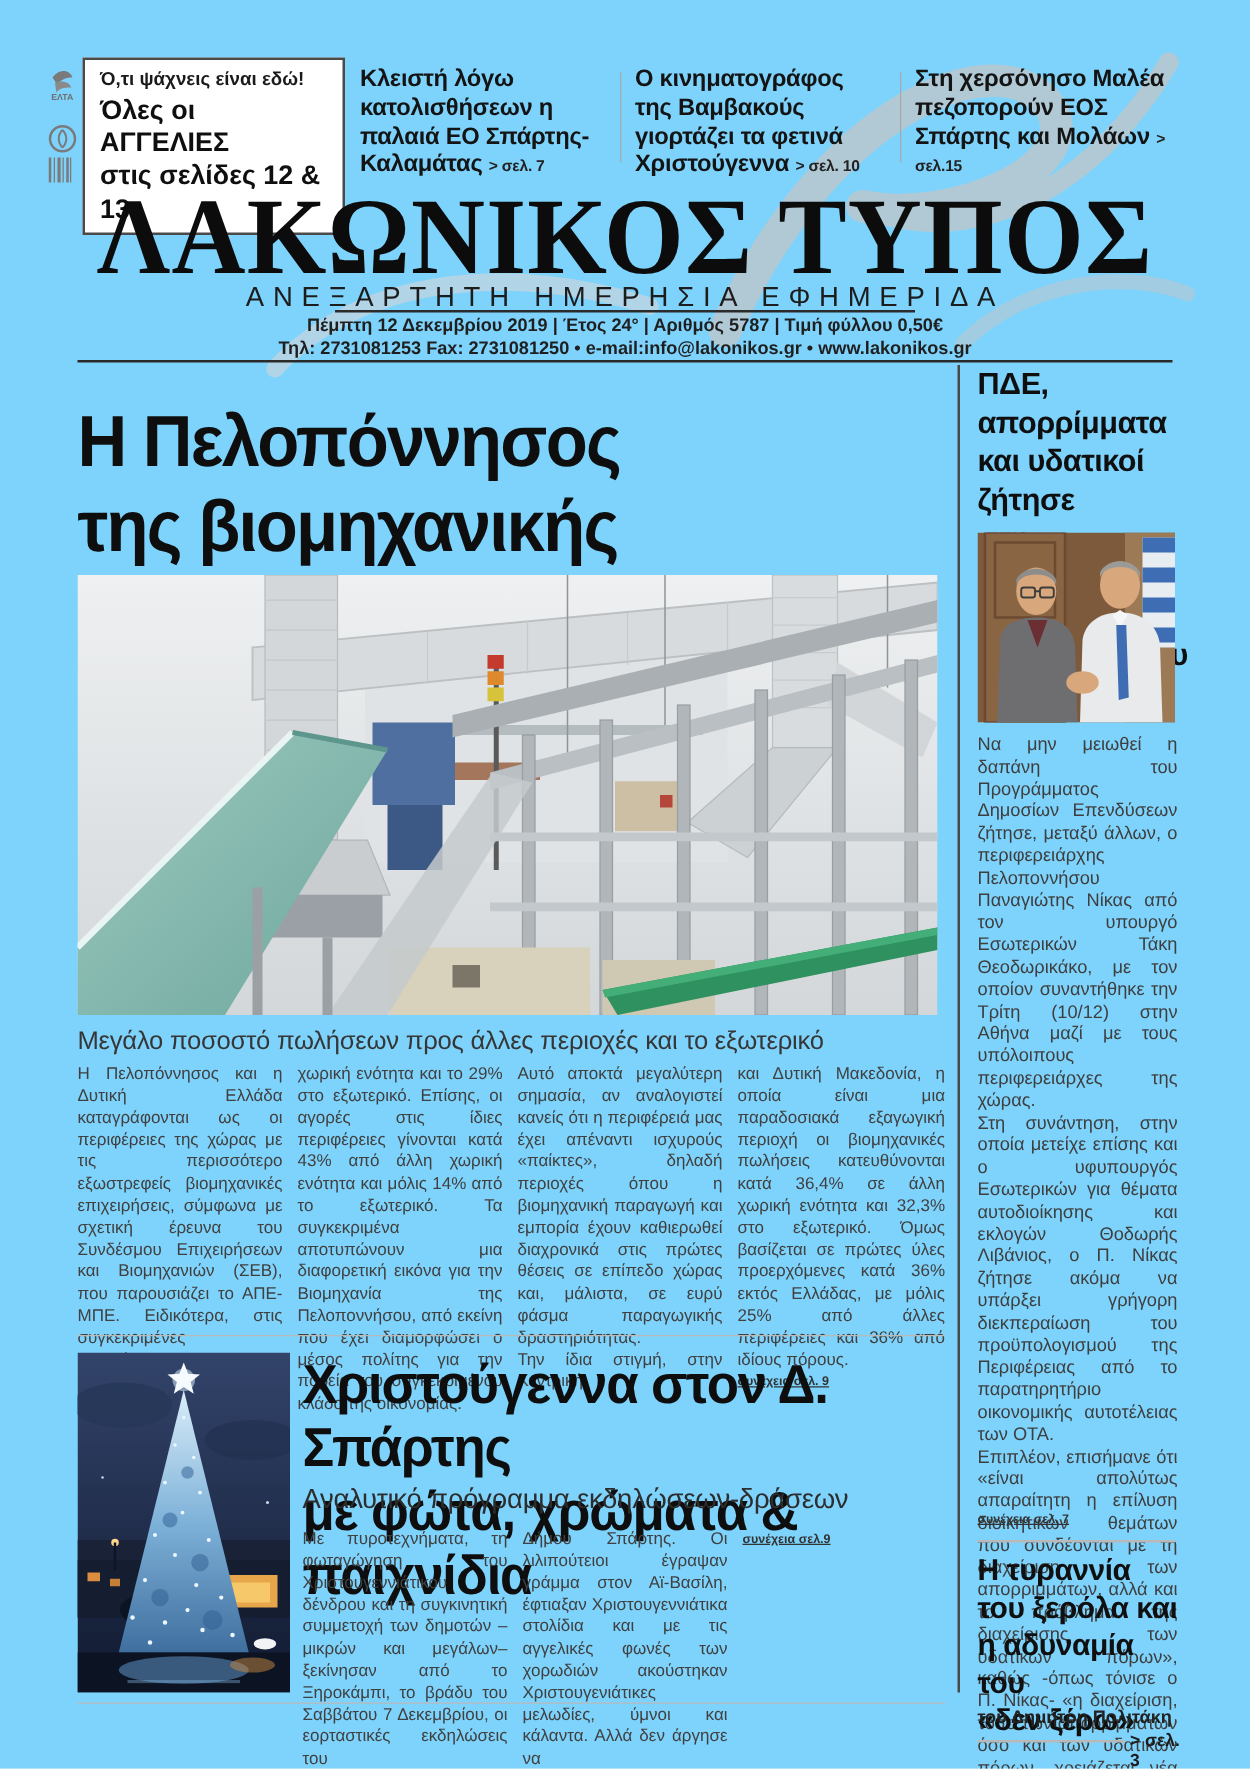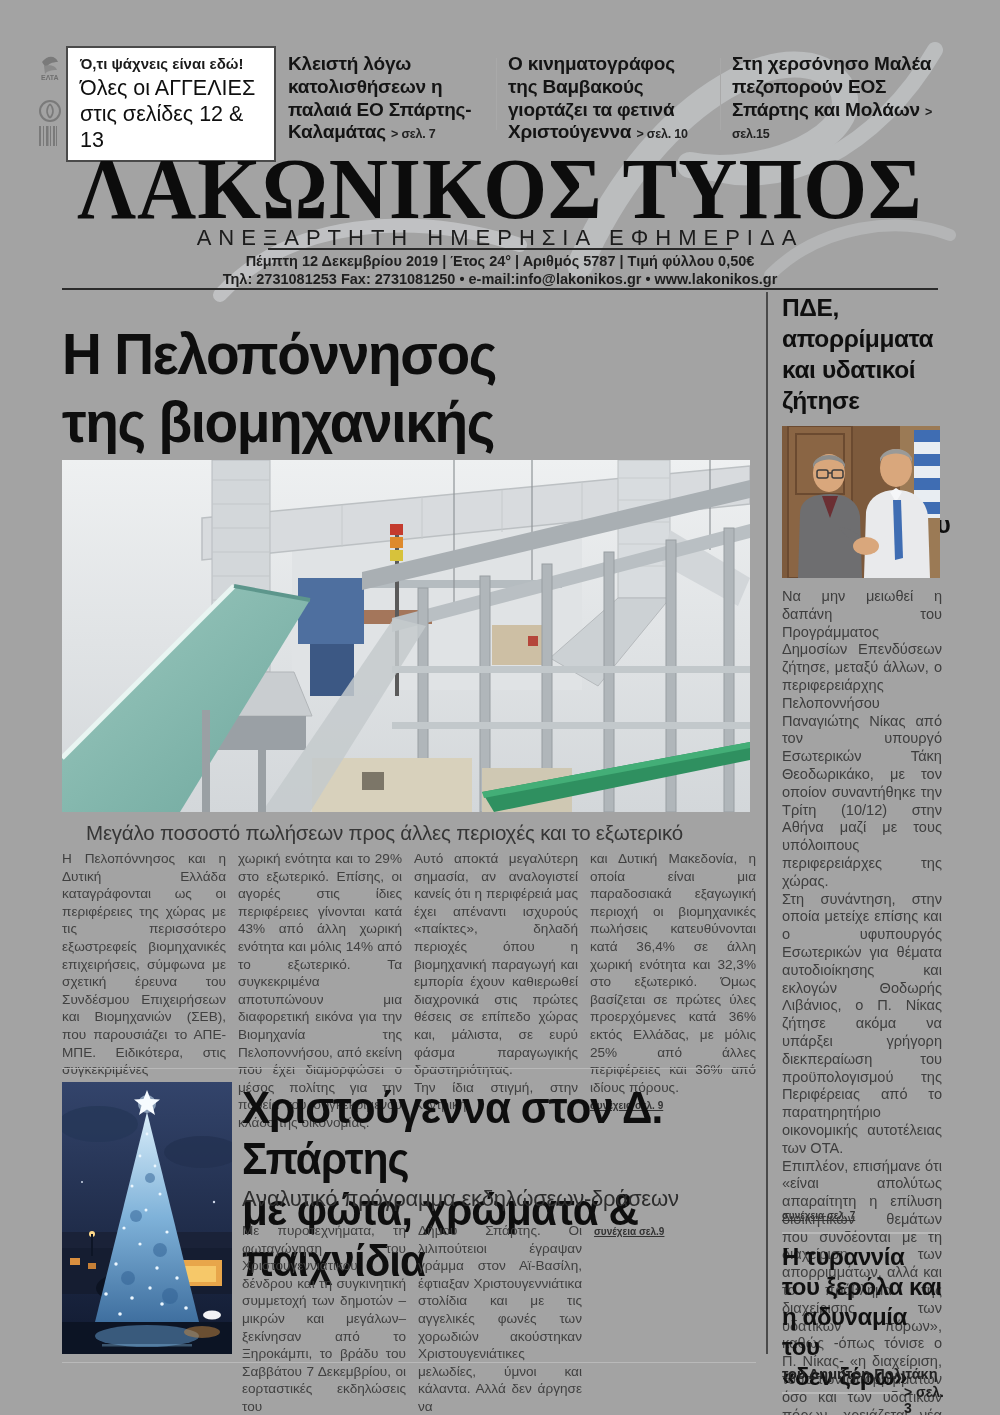--- a/index.html
+++ b/index.html
@@ -1,24 +1,24 @@
 <!DOCTYPE html>
 <html><head>
 <meta charset="utf-8">
 <style>
   html,body{margin:0;padding:0;background:#ffffff;}
-  #page{position:relative;width:1000px;height:1415px;margin:0 auto;background:#a3a3a3;
+  #page{position:relative;width:1000px;height:1415px;margin:0 auto;background:#7dd3fc;
         font-family:"Liberation Sans","DejaVu Sans",sans-serif;color:#111;overflow:hidden;}
   .abs{position:absolute;}
   .teaser{font-weight:700;font-size:19px;line-height:1.2;color:#141414;letter-spacing:-0.2px;}
   .pageref{font-weight:700;font-size:12.5px;color:#222;}
   .vdiv{width:1px;background:#a9a9a9;}
   .adbox{border:2px solid #4a4a4a;padding:7px 10px 6px 12px;background:#fff;}
   .adbox .l1{font-size:15px;font-weight:600;color:#1a1a1a;margin-bottom:3px;}
-  .adbox .l2{font-size:21.5px;font-weight:400;color:#0f0f0f;line-height:1.22;}
+  .adbox .l2{font-size:21.5px;font-weight:700;color:#0f0f0f;line-height:1.22;}
   .masthead{font-family:"Liberation Serif","DejaVu Serif",serif;font-weight:700;color:#0c0c0c;
             text-align:center;font-size:82px;letter-spacing:1px;transform:scaleY(1.06);transform-origin:top;}
   .subtitle{text-align:center;font-size:22px;letter-spacing:7px;color:#1c1c1c;}
   .dateline{text-align:center;font-size:14.5px;font-weight:700;color:#1f1f1f;}
   .hrule{background:#2b2b2b;}
   .hrule-light{background:#b9b9b9;}
   .kicker{font-size:23px;font-weight:700;color:#101010;letter-spacing:-0.3px;}
   .headline{font-size:58px;font-weight:700;line-height:68px;color:#0e0e0e;letter-spacing:-1.5px;
             transform:scaleX(0.95);transform-origin:left top;white-space:pre-line;}
   .headline2{font-size:44px;font-weight:700;line-height:51px;color:#0e0e0e;letter-spacing:-1px;
@@ -192,21 +192,21 @@
     <polygon points="420,332 688,282 688,288 422,338" fill="#43ae77"></polygon>
 
     <polygon points="200,352 332,158 364,166 248,352" fill="#c4cacd" opacity="0.85"></polygon>
     <polygon points="0,352 0,298 172,126 248,140 118,352" fill="url(#ramp)"></polygon>
     <polyline points="0,298 172,126" fill="none" stroke="#e9f5f2" stroke-width="5"></polyline>
     <polyline points="172,126 248,140" fill="none" stroke="#5d968c" stroke-width="4"></polyline>
     <rect x="140" y="250" width="8" height="102" fill="#9aa0a4"></rect>
     <rect x="196" y="290" width="8" height="62" fill="#9aa0a4"></rect>
   </svg>
 
-  <div class="abs caption" style="left:62px;top:821px;width:690px;margin-left:24px;">Μεγάλο ποσοστό πωλήσεων προς άλλες περιοχές και το εξωτερικό</div>
+  <div class="abs caption" style="left:62px;top:821px;width:690px;">Μεγάλο ποσοστό πωλήσεων προς άλλες περιοχές και το εξωτερικό</div>
 
   <div class="abs bodycol" style="left:62px;top:850px;width:164px;">Η Πελοπόννησος και η Δυτική Ελλάδα καταγράφονται ως οι περιφέρειες της χώρας με τις περισσότερο εξωστρεφείς βιομηχανικές επιχειρήσεις, σύμφωνα με σχετική έρευνα του Συνδέσμου Επιχειρήσεων και Βιομηχανιών (ΣΕΒ), που παρουσιάζει το ΑΠΕ-ΜΠΕ. Ειδικότερα, στις συγκεκριμένες περιφέρειες, το 46,6% των πωλήσεων κατευθύνεται σε άλλη</div>
   <div class="abs bodycol" style="left:238px;top:850px;width:164px;">χωρική ενότητα και το 29% στο εξωτερικό. Επίσης, οι αγορές στις ίδιες περιφέρειες γίνονται κατά 43% από άλλη χωρική ενότητα και μόλις 14% από το εξωτερικό. Τα συγκεκριμένα αποτυπώνουν μια διαφορετική εικόνα για την Βιομηχανία της Πελοποννήσου, από εκείνη που έχει διαμορφώσει ο μέσος πολίτης για την πορεία του συγκεκριμένου κλάδο της οικονομίας.</div>
   <div class="abs bodycol" style="left:414px;top:850px;width:164px;">Αυτό αποκτά μεγαλύτερη σημασία, αν αναλογιστεί κανείς ότι η περιφέρειά μας έχει απέναντι ισχυρούς «παίκτες», δηλαδή περιοχές όπου η βιομηχανική παραγωγή και εμπορία έχουν καθιερωθεί διαχρονικά στις πρώτες θέσεις σε επίπεδο χώρας και, μάλιστα, σε ευρύ φάσμα παραγωγικής δραστηριότητας.
 Την ίδια στιγμή, στην Κεντρική</div>
   <div class="abs" style="left:590px;top:850px;width:166px;">
     <div class="bodycol" style="position:static;">και Δυτική Μακεδονία, η οποία είναι μια παραδοσιακά εξαγωγική περιοχή οι βιομηχανικές πωλήσεις κατευθύνονται κατά 36,4% σε άλλη χωρική ενότητα και 32,3% στο εξωτερικό. Όμως βασίζεται σε πρώτες ύλες προερχόμενες κατά 36% εκτός Ελλάδας, με μόλις 25% από άλλες περιφέρειες και 36% από ιδίους πόρους.</div>
     <div class="cont">συνέχεια σελ. 9</div>
   </div>
 

